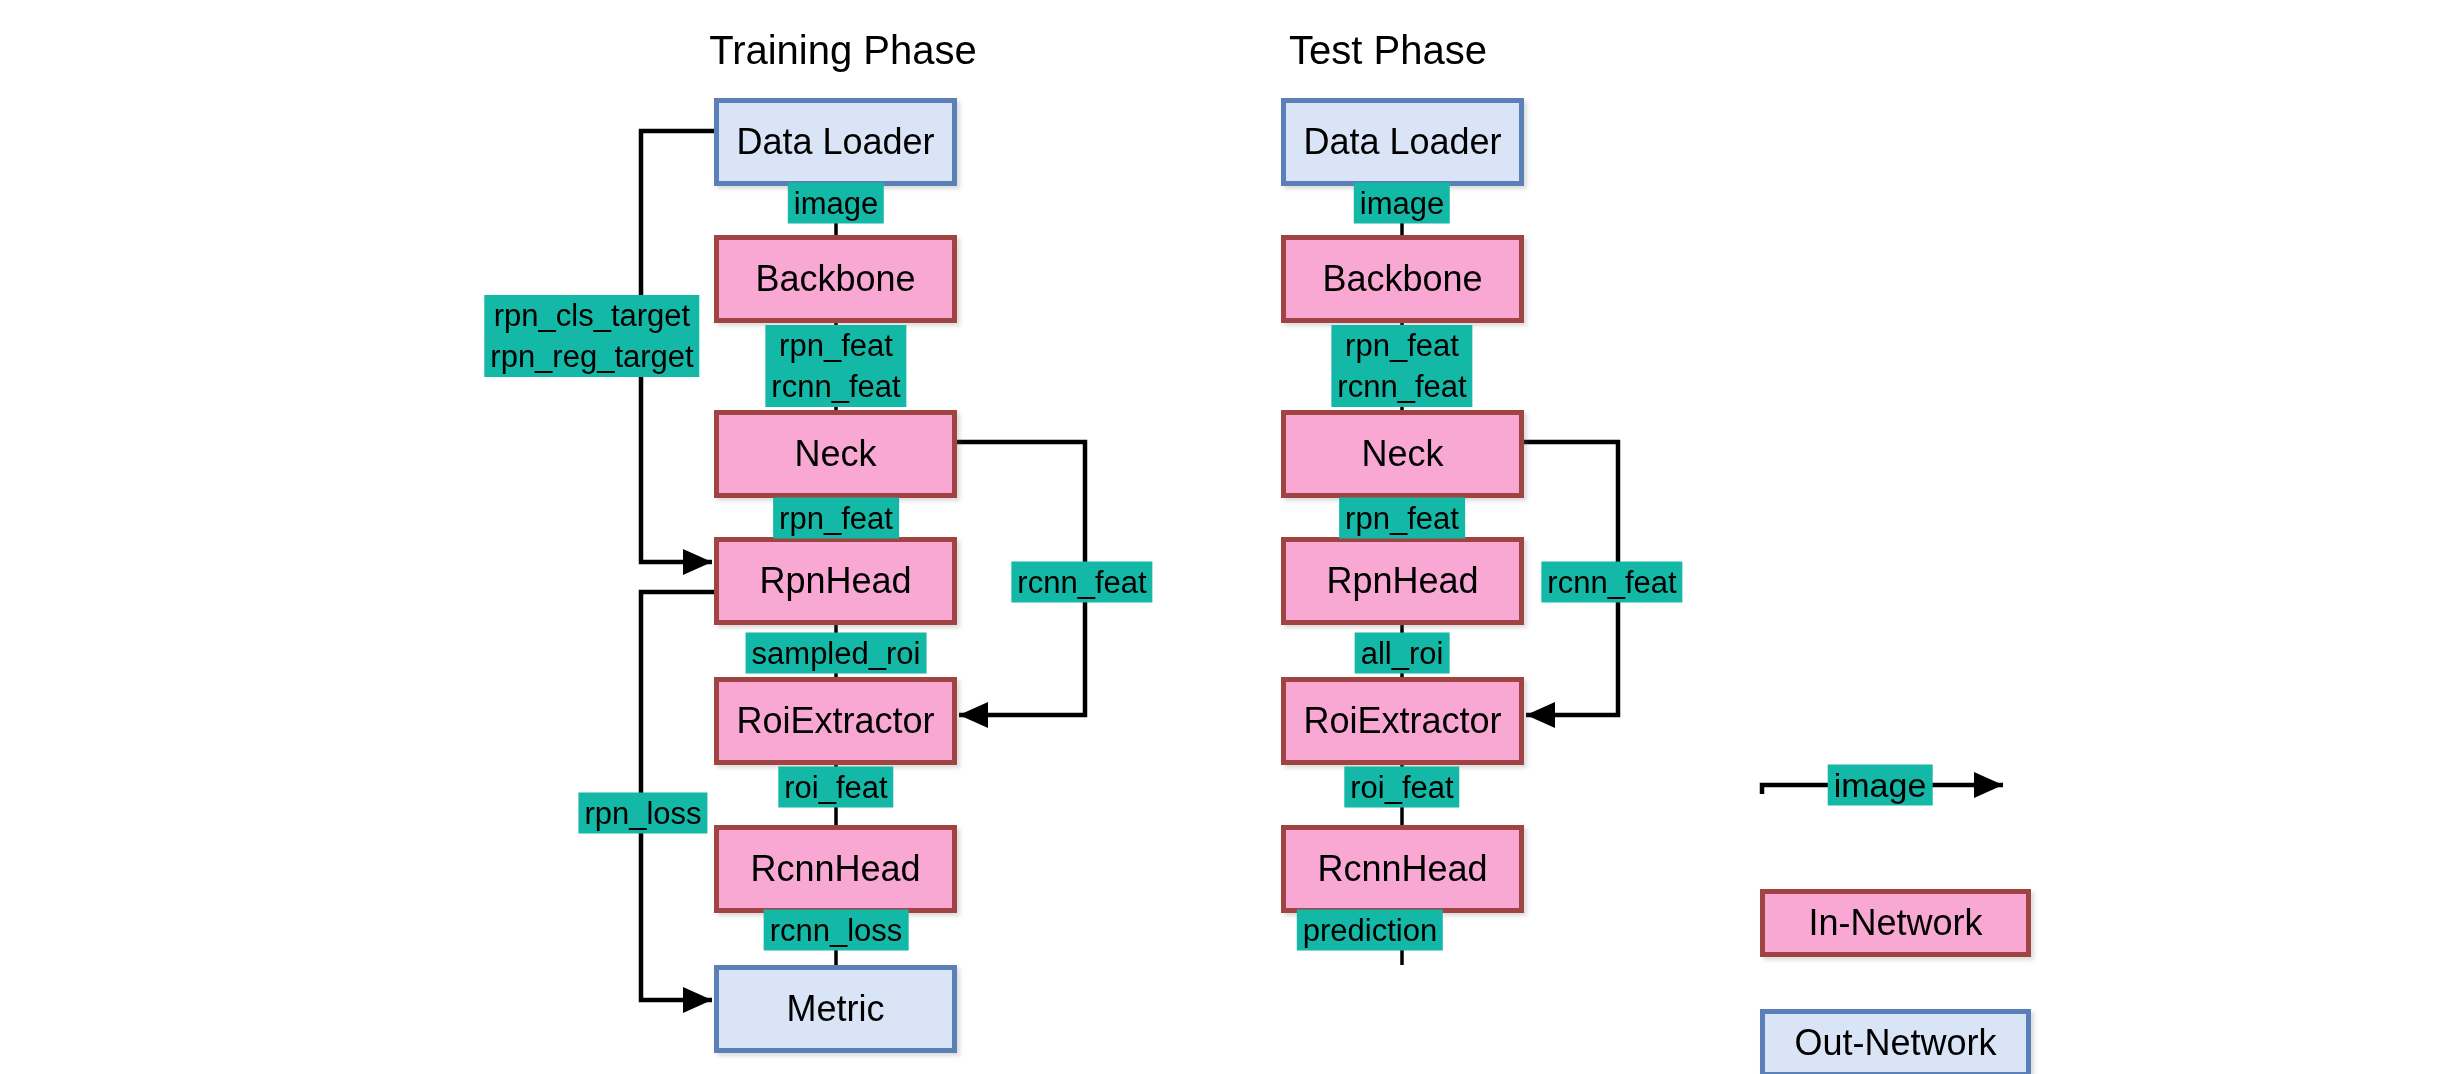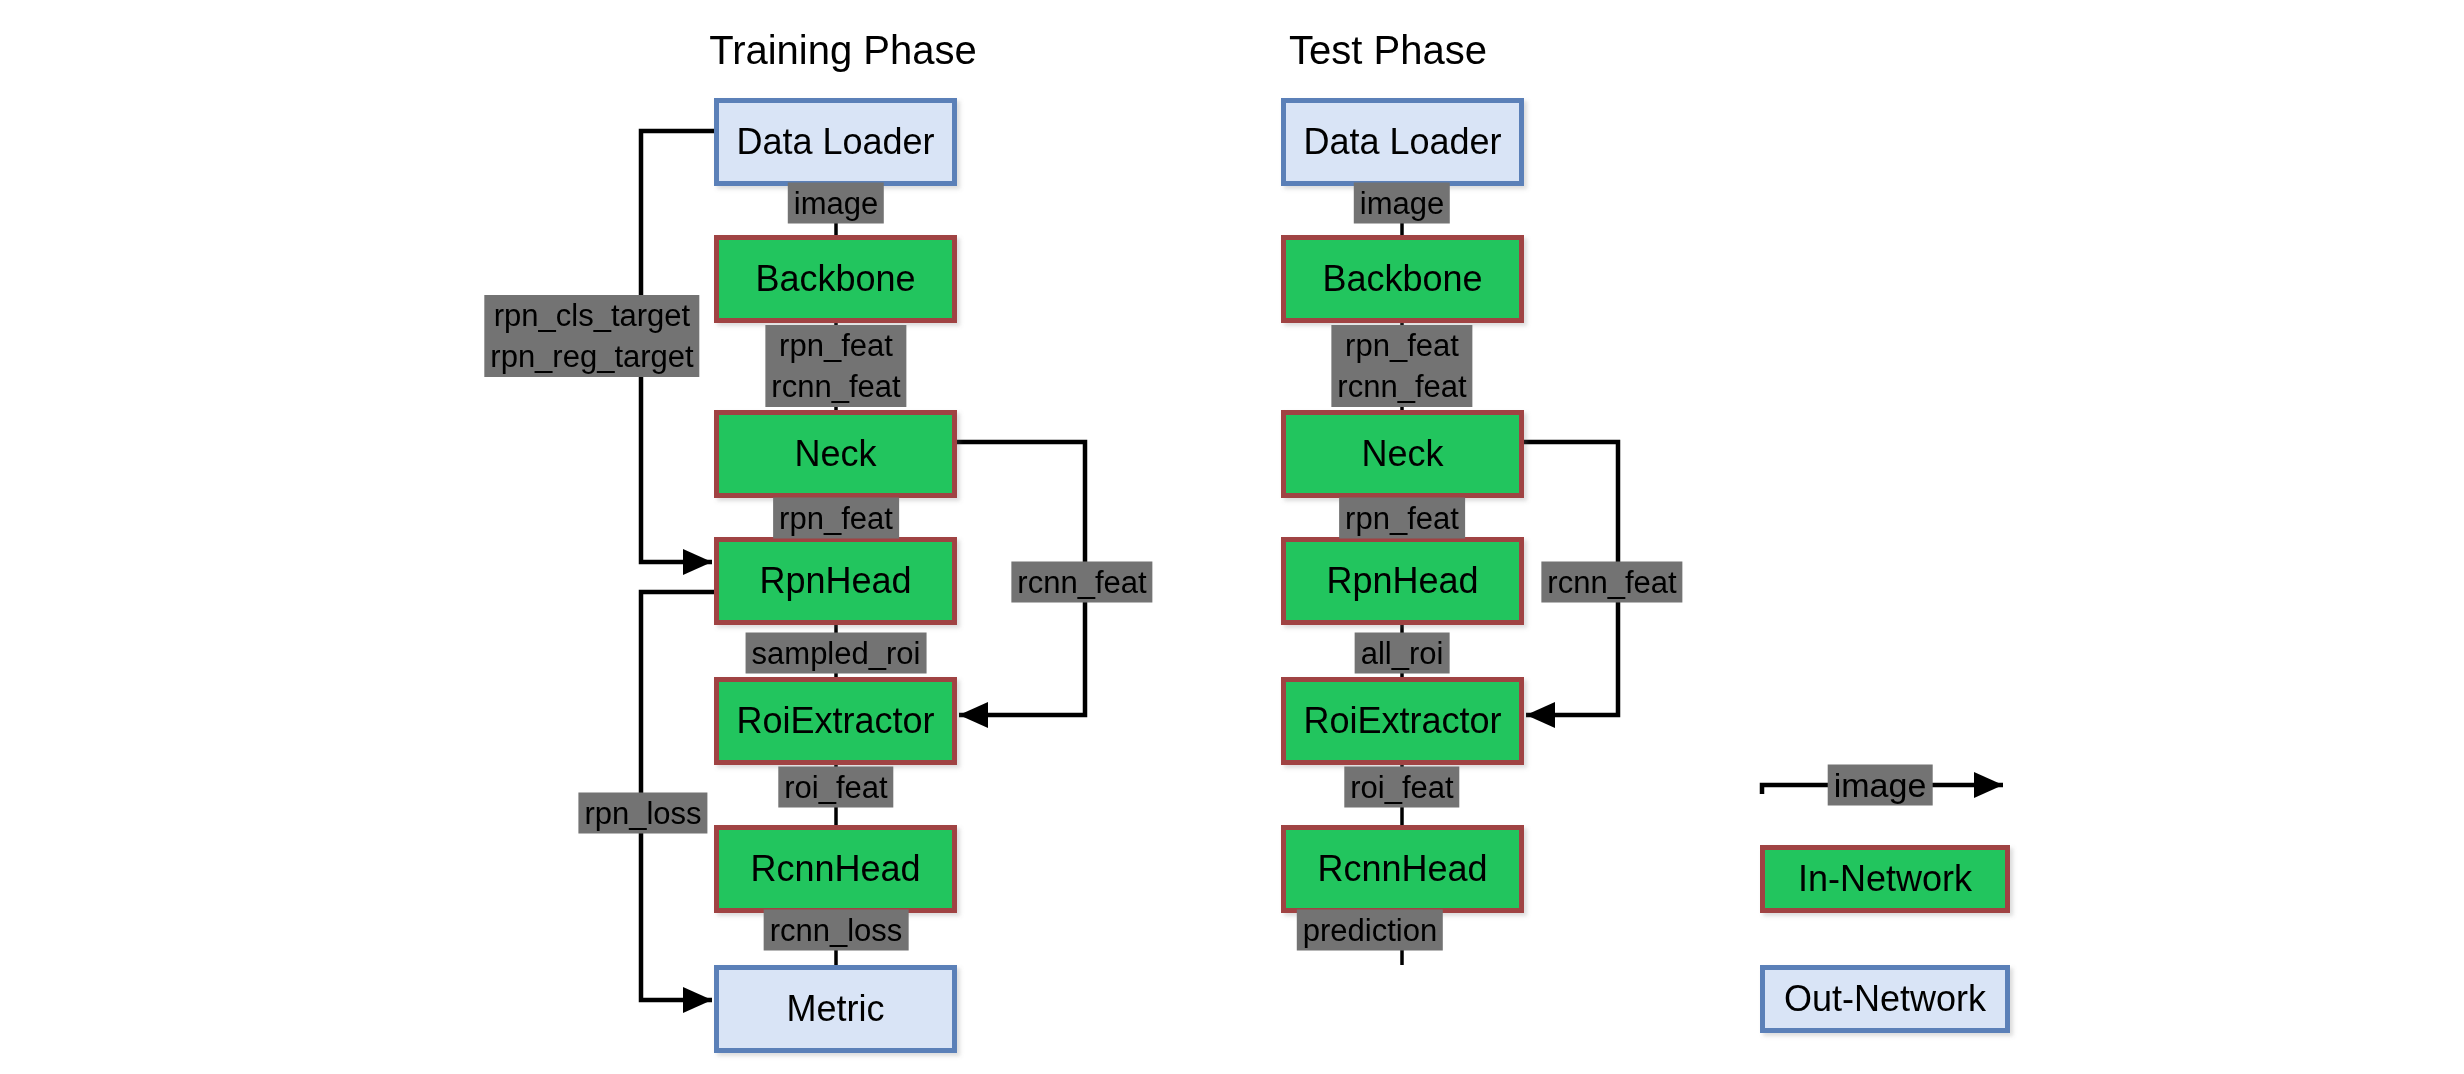--- a/index.html
+++ b/index.html
@@ -12,34 +12,34 @@
     overflow:hidden;
   }
   .wires{position:absolute;left:0;top:0;width:2464px;height:1074px;}
   .node{
     position:absolute;
     display:flex;align-items:center;justify-content:center;
     font-size:36px;line-height:1;white-space:nowrap;
     box-sizing:border-box;
     box-shadow:3px 3px 4px rgba(120,120,120,0.25);
   }
-  .node.red{background:#22c55e;border:5px solid #A04343;}
+  .node.red{background:#f9a8d4;border:5px solid #A04343;}
   .node.blue{background:#D9E4F6;border:5px solid #5B80B8;}
   .col-box{left:714px;width:243px;height:88px;}
   .col-box.test{left:1281px;}
   .phase-title{
     position:absolute;transform:translate(-50%,-50%);
     font-size:40px;white-space:nowrap;
   }
   .edge-label{
     position:absolute;transform:translate(-50%,-50%);
     font-size:31px;line-height:41px;white-space:nowrap;
-    background:#737373;padding:0 6px;text-align:center;
+    background:#14b8a6;padding:0 6px;text-align:center;
   }
-  .legend-box{left:1760px;width:250px;height:68px;}
+  .legend-box{left:1760px;width:271px;height:68px;margin-top:44px;}
 </style>
 </head>
 <body>
 
 <div class="canvas">
 
   <svg class="wires" viewBox="0 0 2464 1074" xmlns="http://www.w3.org/2000/svg">
     <defs>
       <marker id="arr" markerWidth="32" markerHeight="28" refX="29" refY="13" orient="auto" markerUnits="userSpaceOnUse">
         <path d="M0,0 L29,13 L0,26 z" fill="#000"></path>

